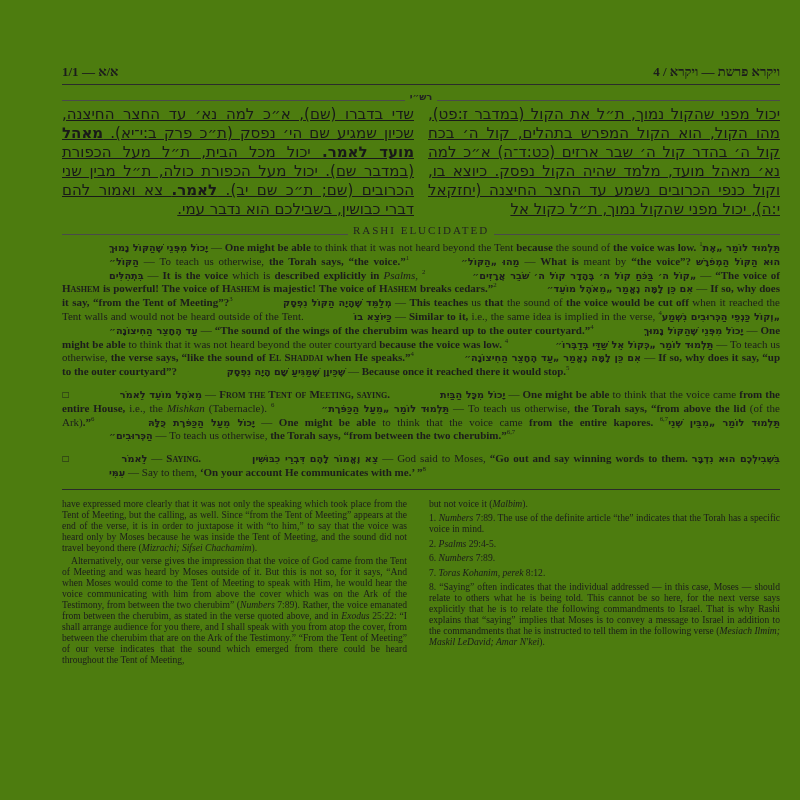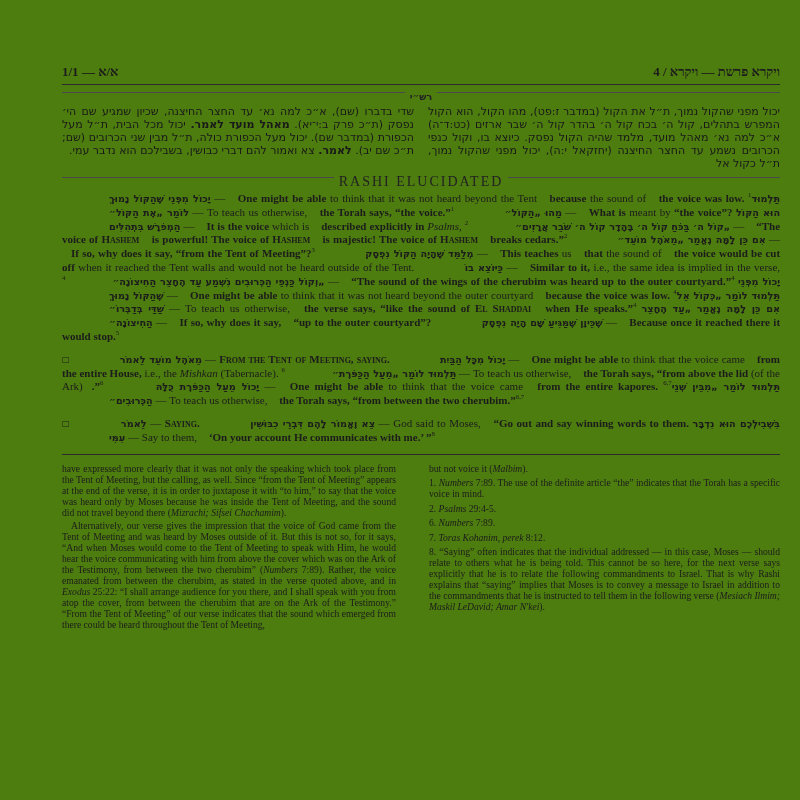--- a/index.html
+++ b/index.html
@@ -8,47 +8,47 @@
     background:#4d7c0f;color:#1c1c1c;margin:0 auto;overflow:hidden;
     padding:64px 20px 0 62px;
     font-family:"Liberation Serif","DejaVu Serif","DejaVu Sans",serif;
   }
   
   .page-header{display:flex;justify-content:space-between;align-items:baseline;
     font-weight:bold;font-size:13px;line-height:15px;}
   .page-header .w{unicode-bidi:isolate;}
   .hdr-rule{border:0;border-top:1.6px solid #2b2b2b;margin:5px 0 0 0;}
   
-  .divider{display:flex;align-items:flex-start;margin-top:7px;}
+  .divider{display:flex;align-items:flex-end;margin-top:7px;}
   .divider::before,.divider::after{content:"";flex:1;border-top:1px solid #4a4a4a;}
   .divider .lbl{padding:0 5px;white-space:nowrap;color:#222;}
   .rashi-lbl{font-family:"DejaVu Sans",sans-serif;font-size:9.5px;font-weight:bold;line-height:9px;}
-  .eluc-lbl{font-size:14px;letter-spacing:2px;line-height:9px;font-variant:small-caps;}
+  .eluc-lbl{font-size:11px;letter-spacing:2px;line-height:9px;font-variant:small-caps;}
   
   .rashi-cols{display:flex;direction:rtl;gap:14px;margin-top:4px;}
   .rashi-col{flex:1;direction:rtl;text-align:justify;
-    font-family:"DejaVu Sans",sans-serif;font-size:11px;line-height:13px;color:#191919;}
+    font-family:"DejaVu Sans",sans-serif;font-size:15px;line-height:19px;color:#191919;text-decoration:underline;}
   .seg-r{font-weight:normal;}
   .seg-rb{font-weight:bold;}
   
   .elucidation{margin-top:6px;}
   .elucidation p{margin:0 0 9px 0;text-align:justify;font-size:11px;line-height:13.8px;}
   .seg-he{font-family:"DejaVu Sans",sans-serif;font-weight:bold;font-size:9.7px;
     direction:rtl;unicode-bidi:isolate;margin-left:47px;}
-  .seg-b{font-weight:bold;margin-left:9px;}
+  .seg-b{font-weight:bold;}
   .seg-i{font-style:italic;}
   .seg-bi{font-weight:bold;}
   .seg-sc{font-weight:bold;font-variant:small-caps;}
   .seg-sq{font-family:"DejaVu Sans",sans-serif;font-size:8px;vertical-align:1px;}
   sup.seg-sup{font-size:6.8px;line-height:0;vertical-align:super;}
   
   .fn-rule{border:0;border-top:1.1px solid #2b2b2b;margin:2px 0 8px 0;}
   .footnotes{display:flex;gap:16px;font-size:9.6px;line-height:11px;}
   .fn-col{flex:1;text-align:justify;}
-  .fn-col p{margin:0 17px 2px 0;}
+  .fn-col p{margin:0 6px 2px 0;}
   .fn-col p.indent{text-indent:9px;}
   .fn-col .note{margin:0 0 3.5px 0;}
 </style>
 </head>
 <body>
 
 <div class="page">
 
   <div class="page-header">
     <span><span class="w" dir="auto">1/1</span> <span class="w" dir="auto">—</span> <span class="w" dir="auto">א/א</span></span>

